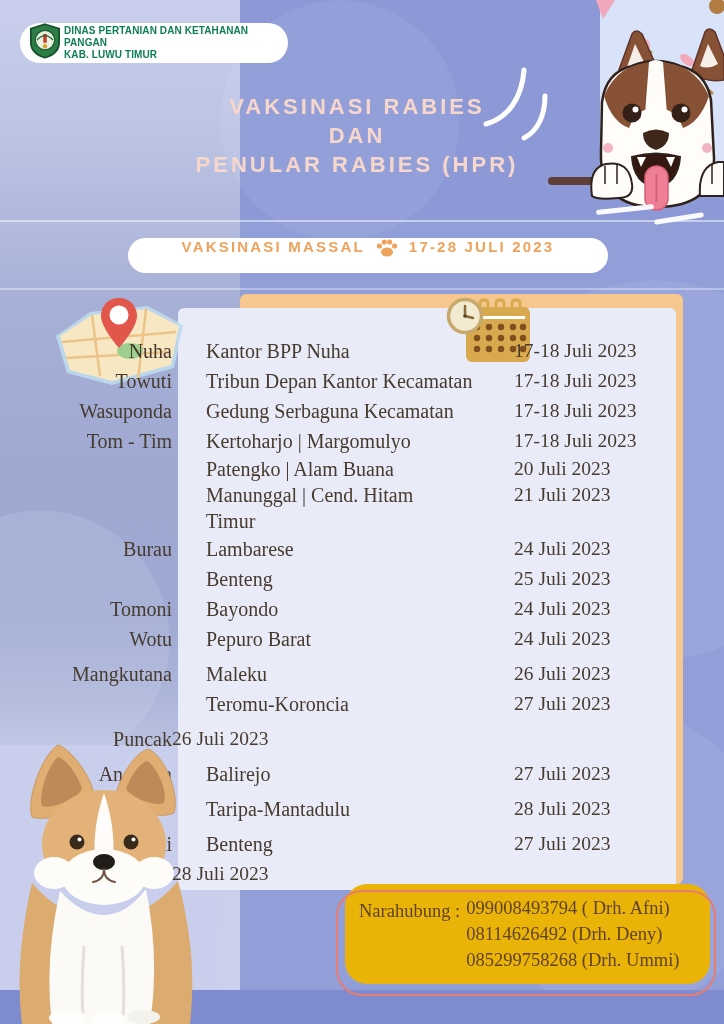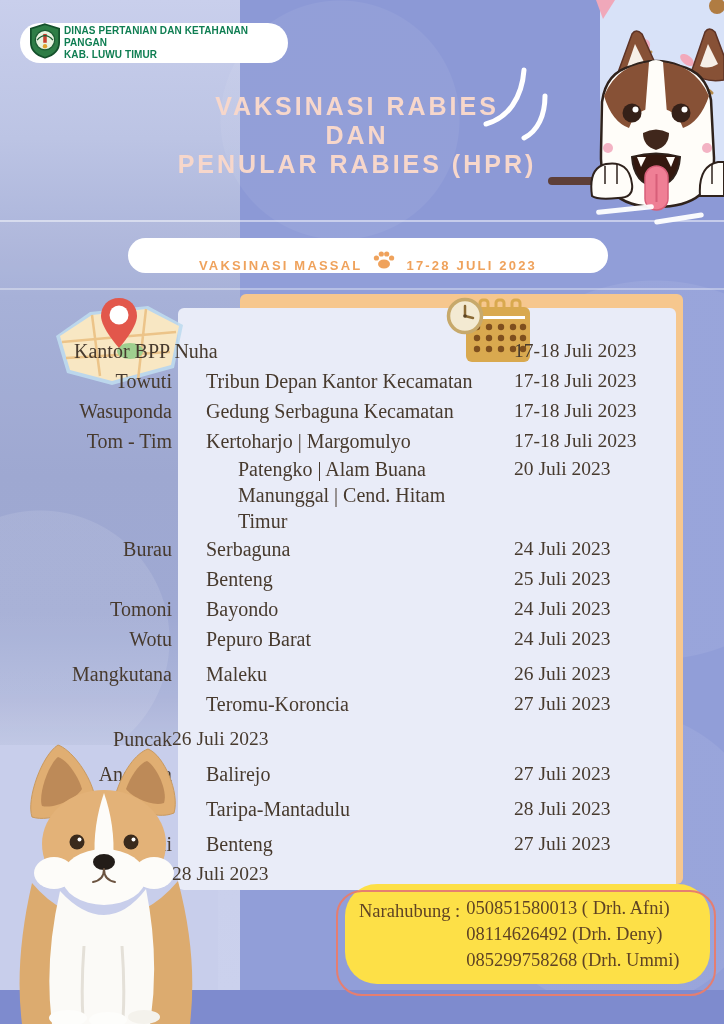--- a/index.html
+++ b/index.html
@@ -22,52 +22,52 @@
   .bottom-strip{position:absolute;left:0;top:990px;width:724px;height:34px;background:#7e8bce;z-index:3;}
 
   
   .header-pill{position:absolute;left:20px;top:23px;width:268px;height:40px;background:#ffffff;border-radius:20px;
     display:flex;align-items:center;gap:4px;padding:0 10px;box-sizing:border-box;z-index:10;}
   .agency{display:flex;flex-direction:column;justify-content:center;}
   .agency .l1,.agency .l2{font-size:10px;font-weight:bold;color:#0f7e52;line-height:12px;letter-spacing:0.1px;}
 
   
   .title{position:absolute;left:92px;top:92px;width:530px;text-align:center;z-index:10;
-    color:#f7d7cb;font-weight:bold;font-size:25px;line-height:29px;letter-spacing:3px;}
+    color:#f7d7cb;font-weight:bold;font-size:22px;line-height:29px;letter-spacing:3px;}
   .arcs{position:absolute;left:478px;top:62px;z-index:11;}
 
   
   .banner-pill{position:absolute;left:128px;top:238px;width:480px;height:35px;background:#ffffff;border-radius:18px;
-    display:flex;align-items:flex-end;justify-content:center;gap:10px;z-index:10;
-    color:#efa25c;font-weight:bold;font-size:13px;letter-spacing:2.2px;}
+    display:flex;align-items:flex-start;justify-content:center;gap:10px;z-index:10;
+    color:#efa25c;font-weight:bold;font-size:15px;letter-spacing:2.2px;}
 
   
   .card-shadow{position:absolute;left:240px;top:294px;width:443px;height:590px;background:#f6c78e;border-radius:6px;z-index:3;}
   .card{position:absolute;left:178px;top:308px;width:498px;height:582px;background:#e9ecf8;border-radius:6px;z-index:4;}
   .schedule{position:absolute;left:40px;top:336px;width:612px;z-index:7;
     font-family:"Liberation Serif",serif;color:#473a2e;font-size:20px;}
   .srow{display:flex;align-items:center;height:30px;}
-  .srow.tight{height:26px;gap:32px;}
+  .srow.tight{height:26px;}
   .srow.gap{margin-top:5px;}
   .c-district{width:132px;text-align:right;flex:none;}
   .c-loc{flex:1;padding-left:34px;}
   .c-date{width:138px;flex:none;font-size:19.5px;}
 
   
   .map-icon{position:absolute;left:52px;top:296px;z-index:6;}
   .calendar-icon{position:absolute;left:446px;top:296px;z-index:6;}
   .ledge{position:absolute;left:548px;top:177px;width:176px;height:8px;background:#5e3f38;border-radius:4px 0 0 4px;z-index:6;}
   .bubble-svg{position:absolute;left:588px;top:0;z-index:5;}
   .husky-svg{position:absolute;left:588px;top:0;z-index:7;}
   .wdash1{position:absolute;left:596px;top:207px;width:58px;height:5px;border-radius:3px;background:#fff;transform:rotate(-6deg);z-index:7;opacity:.95;}
   .wdash2{position:absolute;left:654px;top:216px;width:50px;height:5px;border-radius:3px;background:#fff;transform:rotate(-9deg);z-index:7;opacity:.95;}
   .corgi-svg{position:absolute;left:-4px;top:741px;z-index:8;}
 
   
-  .contact{position:absolute;left:345px;top:884px;width:365px;height:100px;background:#fde047;border-radius:32px;z-index:9;
+  .contact{position:absolute;left:345px;top:884px;width:365px;height:100px;background:#eab308;border-radius:22px;z-index:9;
     font-family:"Liberation Serif",serif;color:#5f4324;display:flex;align-items:center;padding:0 14px;box-sizing:border-box;gap:6px;}
   .contact::before{content:"";position:absolute;left:-9px;top:6px;width:376px;height:102px;border:2px solid #e57e70;border-radius:26px;pointer-events:none;}
   .contact-label{font-size:18.5px;white-space:nowrap;align-self:flex-start;margin-top:17px;}
   .contact-lines{display:flex;flex-direction:column;}
   .contact-line{font-size:18.5px;line-height:26px;white-space:nowrap;}
 </style>
 </head>
 <body>
 
 <div id="poster">
@@ -206,20 +206,21 @@
           <circle cx="77" cy="53" r="3.2"></circle>
       </g>
       <circle cx="19" cy="20" r="16.5" fill="#f3ead2" stroke="#c7a96b" stroke-width="3.5"></circle>
       <path d="M19,20 L19,10 M19,20 L27,22" stroke="#8a6a35" stroke-width="2.5" stroke-linecap="round"></path>
       <circle cx="19" cy="20" r="1.8" fill="#5a4426"></circle>
     </svg>
   </div>
 
   <div class="schedule">
       <div class="srow">
+      <div class="c-district">Nuha</div>
       <div class="c-loc">Kantor BPP Nuha</div>
       <div class="c-date">17-18 Juli 2023</div>
     </div>
       <div class="srow">
       <div class="c-district">Towuti</div>
       <div class="c-loc">Tribun Depan Kantor Kecamatan</div>
       <div class="c-date">17-18 Juli 2023</div>
     </div>
       <div class="srow">
       <div class="c-district">Wasuponda</div>
@@ -232,29 +233,30 @@
       <div class="c-date">17-18 Juli 2023</div>
     </div>
       <div class="srow tight">
       <div class="c-district"></div>
       <div class="c-loc">Patengko | Alam Buana</div>
       <div class="c-date">20 Juli 2023</div>
     </div>
       <div class="srow tight">
       <div class="c-district"></div>
       <div class="c-loc">Manunggal | Cend. Hitam</div>
+      <div class="c-date">21 Juli 2023</div>
     </div>
       <div class="srow tight">
       <div class="c-district"></div>
       <div class="c-loc">Timur</div>
       <div class="c-date"></div>
     </div>
       <div class="srow">
       <div class="c-district">Burau</div>
-      <div class="c-loc">Serbaguna</div>
+      <div class="c-loc">Lambarese</div>
       <div class="c-date">24 Juli 2023</div>
     </div>
       <div class="srow">
       <div class="c-district"></div>
       <div class="c-loc">Benteng</div>
       <div class="c-date">25 Juli 2023</div>
     </div>
       <div class="srow">
       <div class="c-district">Tomoni</div>
       <div class="c-loc">Bayondo</div>
@@ -323,19 +325,19 @@
       <circle cx="135" cy="101" r="7.5" fill="#3a2a1c"></circle>
         <circle cx="137.5" cy="98.5" r="2" fill="#fff"></circle>
       <ellipse cx="108" cy="121" rx="11" ry="8" fill="#221c18"></ellipse>
       <path d="M108,128 Q108,139 97,141 M108,128 Q108,139 119,141" stroke="#6b5340" stroke-width="2" fill="none" stroke-linecap="round"></path>
     </svg>
   </div>
 
   <div class="contact">
     <span class="contact-label">Narahubung :</span>
     <span class="contact-lines">
-        <div class="contact-line">050851580013 ( Drh. Afni)</div>
+        <div class="contact-line">099008493794 ( Drh. Afni)</div>
         <div class="contact-line">08114626492 (Drh. Deny)</div>
         <div class="contact-line">085299758268 (Drh. Ummi)</div>
       </span>
   </div>
 
 </div>
 
 </body></html>

